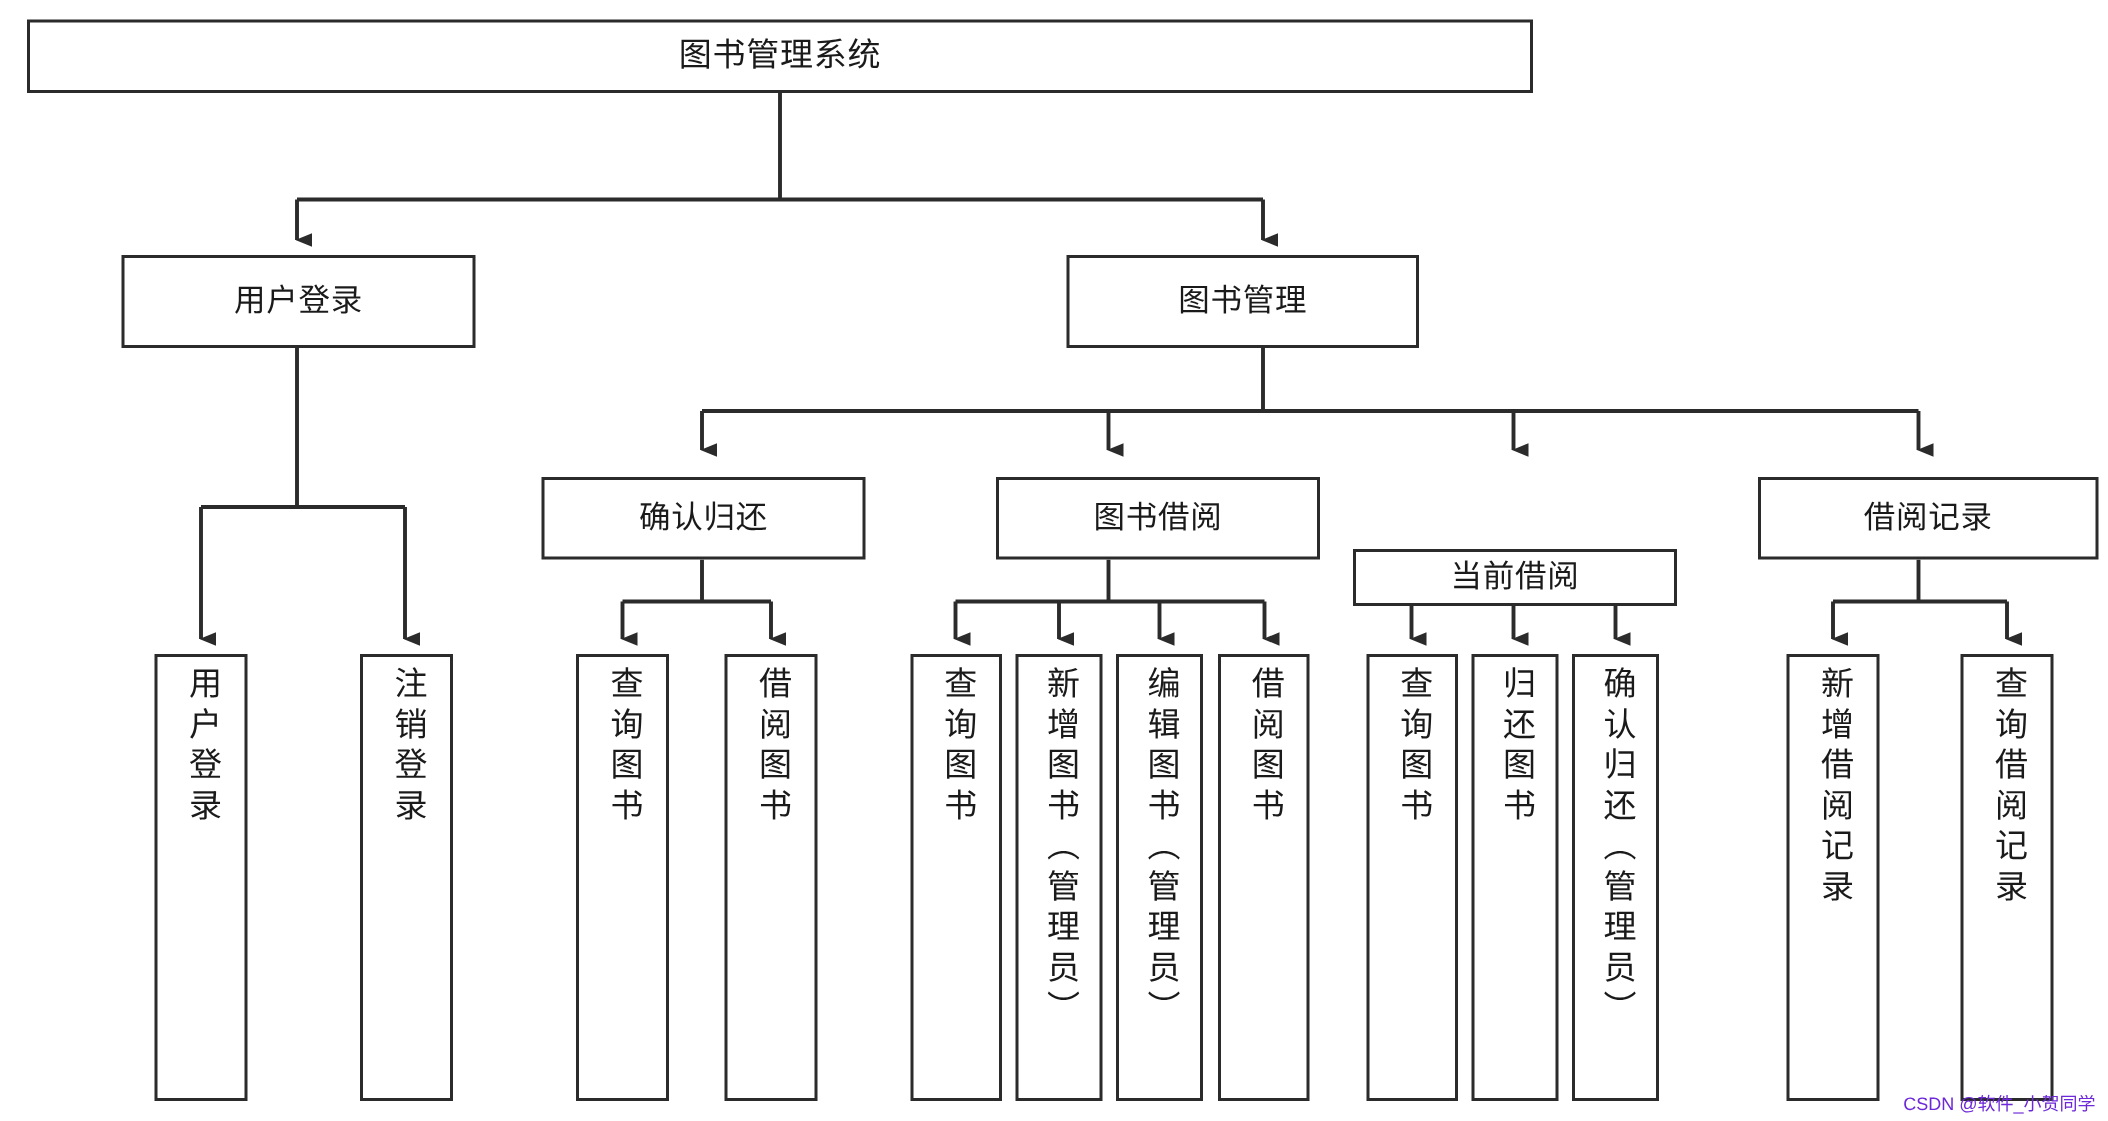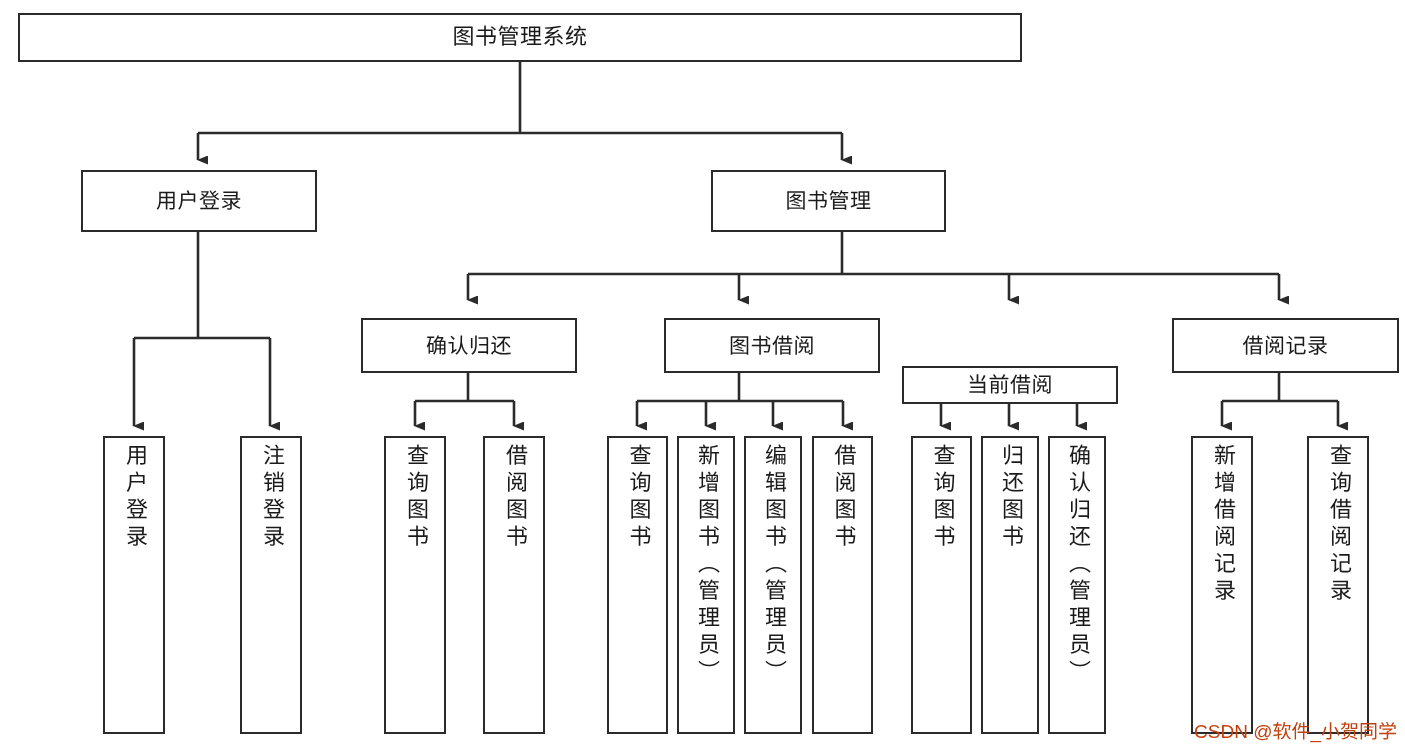--- a/index.html
+++ b/index.html
@@ -62,22 +62,22 @@
     text-orientation: upright;
     font-size: 22px;
     line-height: 1.0;
     letter-spacing: 5px;
     white-space: nowrap;
   }
   .watermark {
     position: absolute;
     right: 8px;
     bottom: 4px;
-    font-size: 19px;
-    color: #c2410c;
+    font-size: 12px;
+    color: #6d28d9;
     white-space: nowrap;
     z-index: 5;
     font-family: "Liberation Sans", "DejaVu Sans", sans-serif;
   }
 </style>
 </head>
 <body>
 
 <div id="canvas">
 

